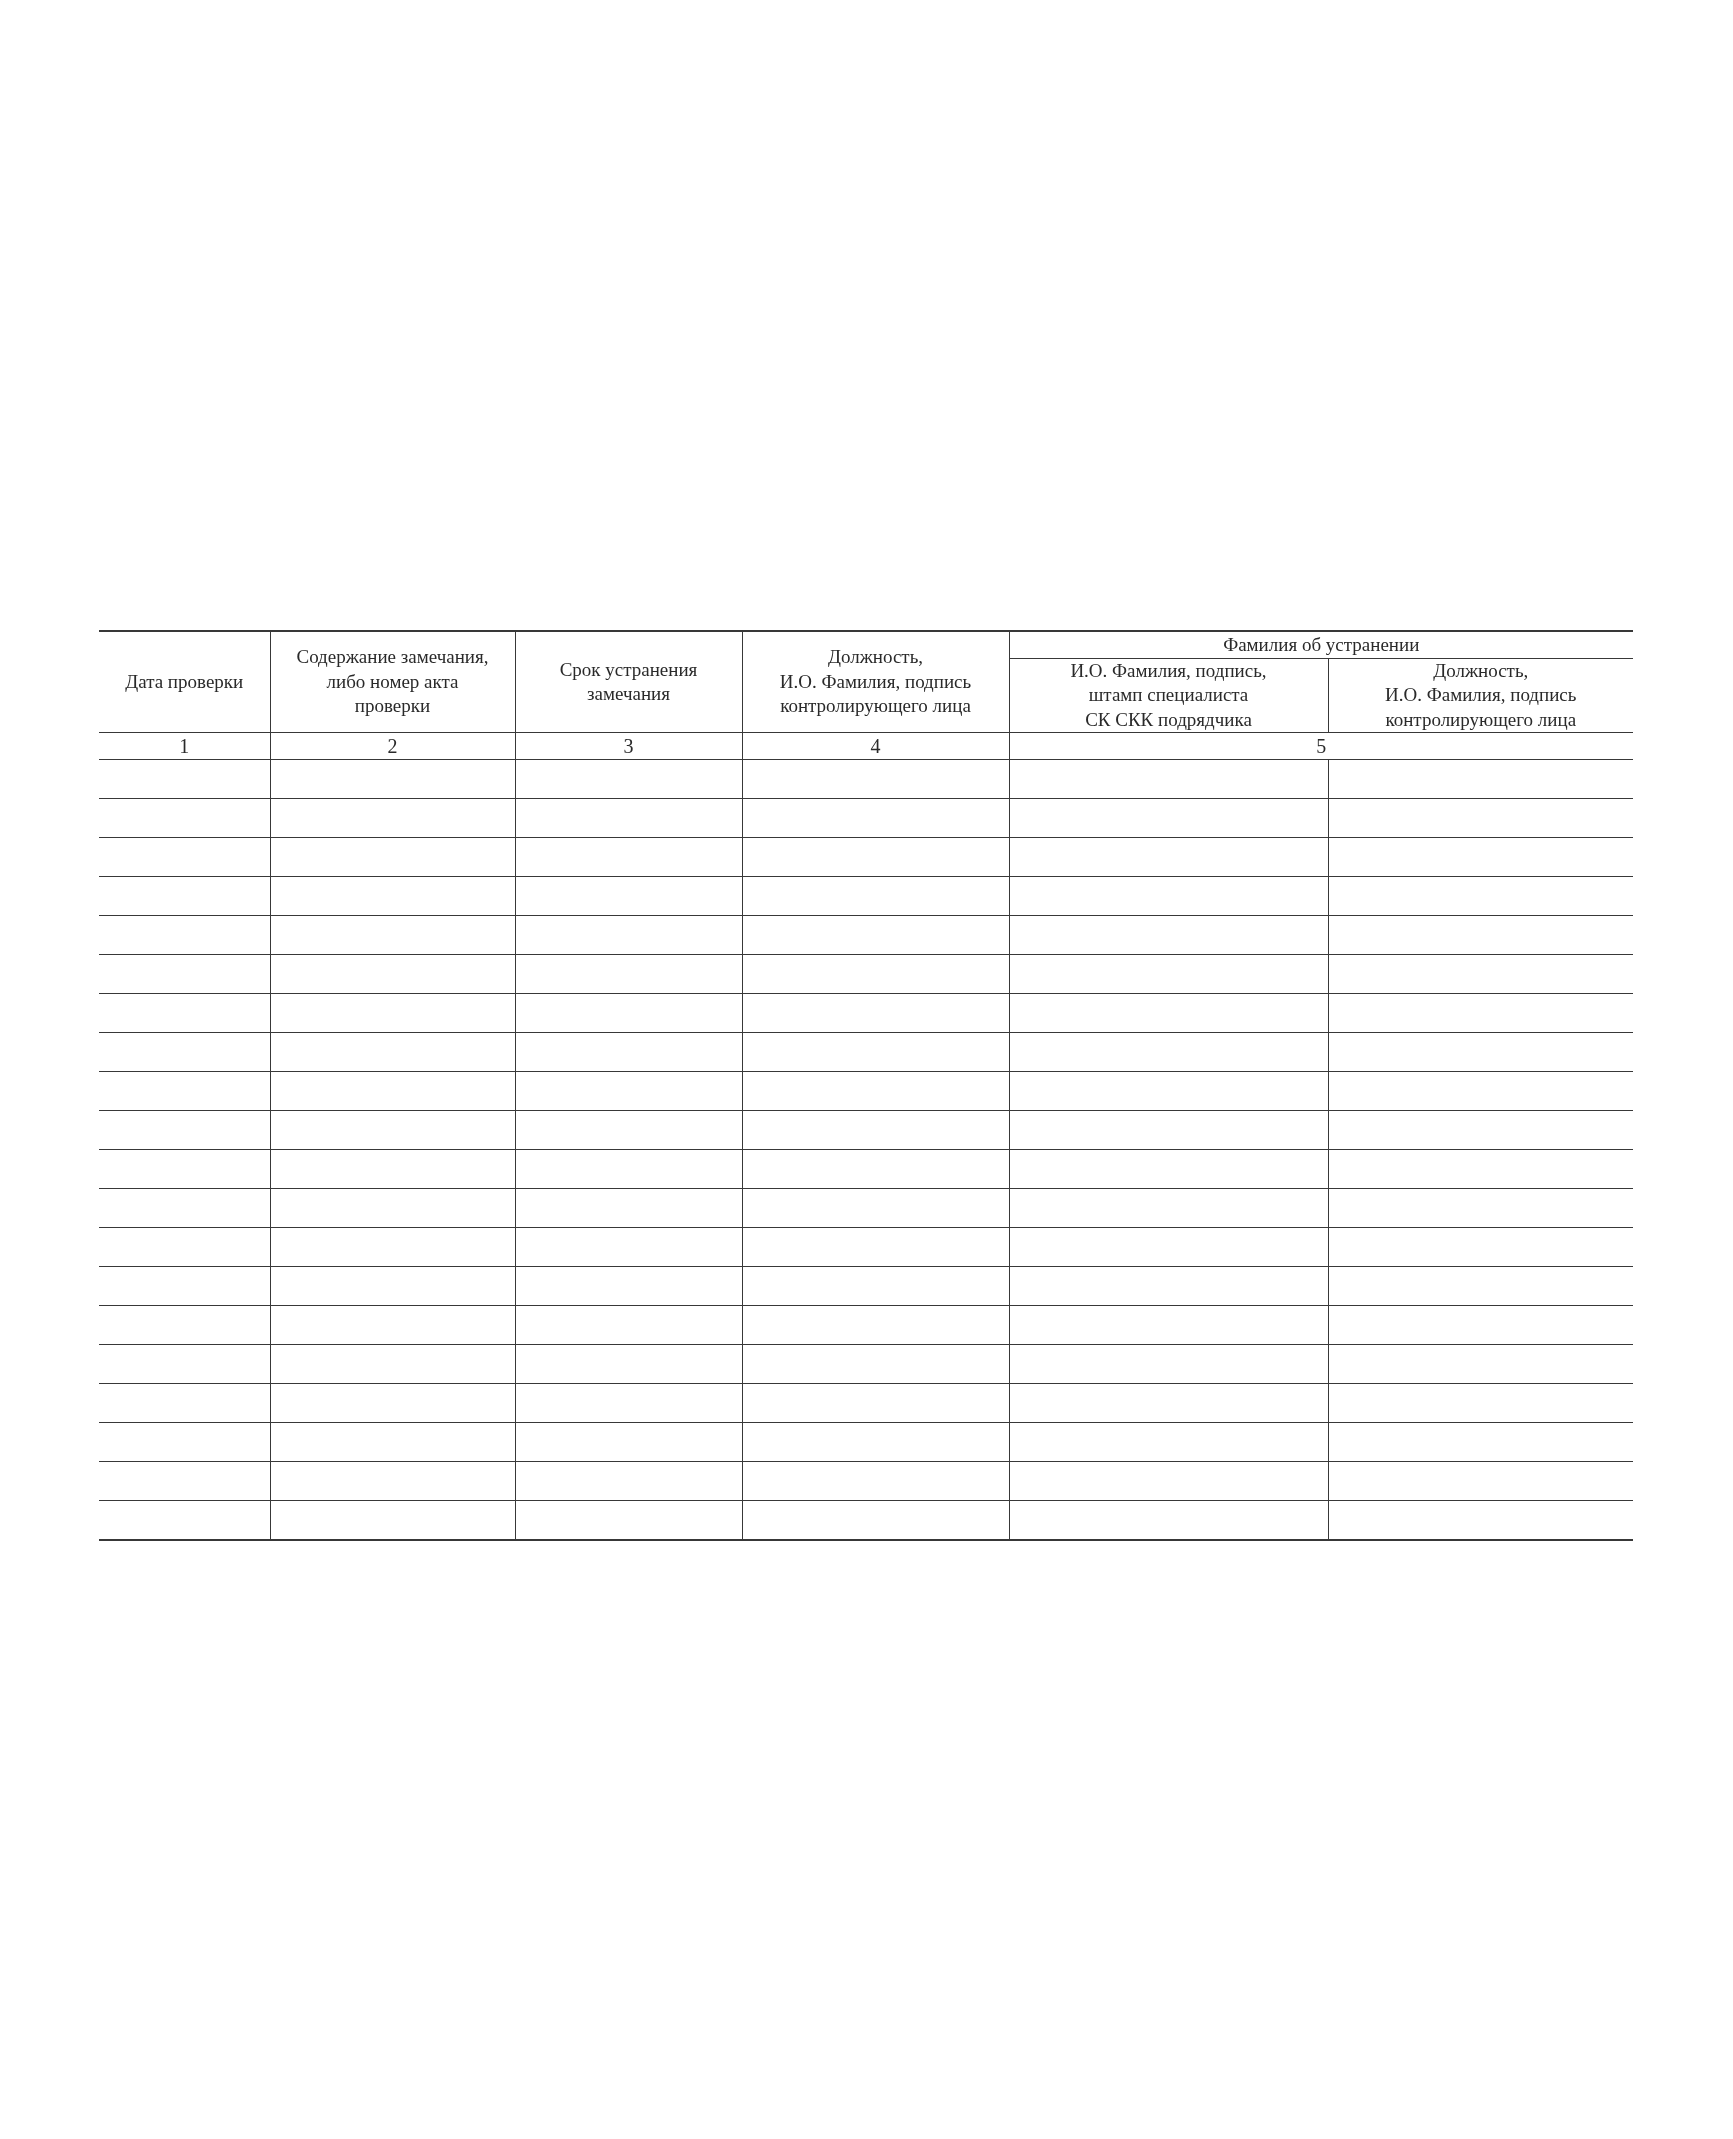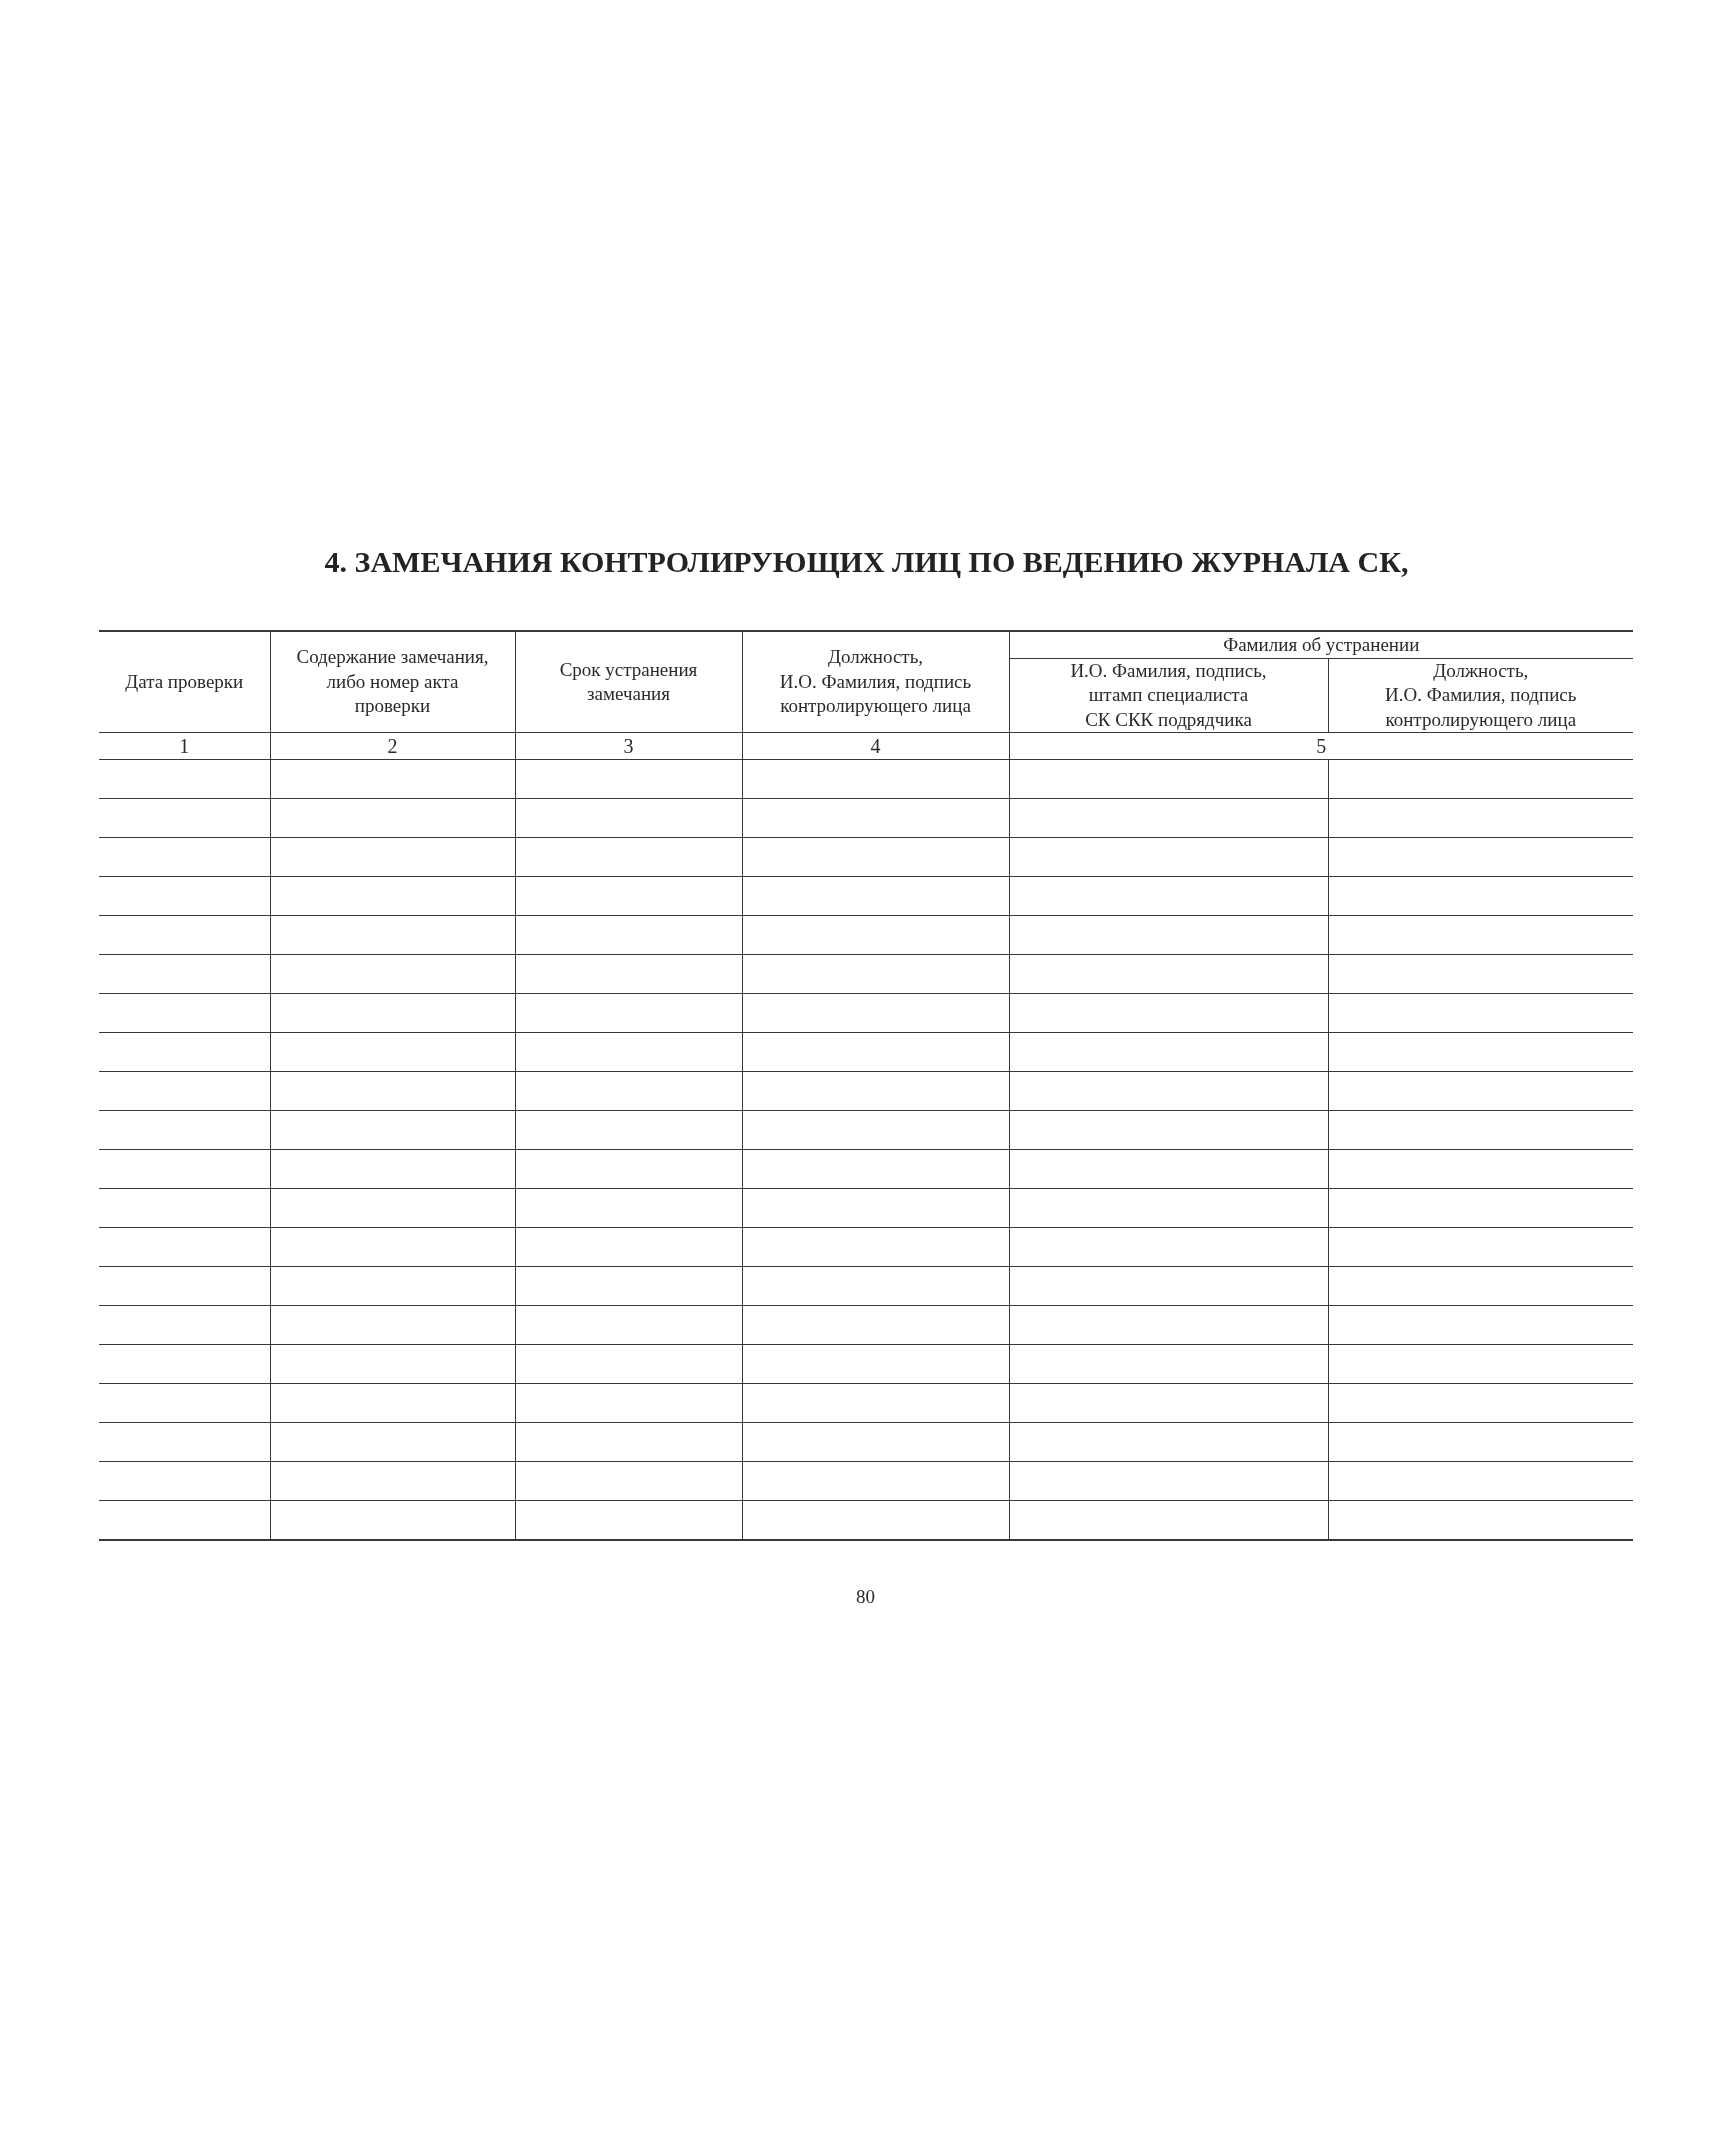--- a/index.html
+++ b/index.html
@@ -68,21 +68,20 @@
     font-size: 19px;
     color: #2a2a2a;
   }
 </style>
 </head>
 <body>
 
 <div class="page">
 
   <h1 class="title">
-    <span>4. ЗАМЕЧАНИЯ КОНТРОЛИРУЮЩИХ ЛИЦ ПО ВЕДЕНИЮ ЖУРНАЛА СК,</span>
   </h1>
 
   <table class="journal">
     <colgroup>
       <col class="w1">
         <col class="w2">
         <col class="w3">
         <col class="w4">
         <col class="w5">
         <col class="w6">
@@ -273,16 +272,15 @@
           <td></td>
           <td></td>
           <td></td>
           <td></td>
           <td></td>
           <td></td>
         </tr>
       </tbody>
   </table>
 
-  <div class="page-number">80</div>
 
 </div>
 
 
 </body></html>

